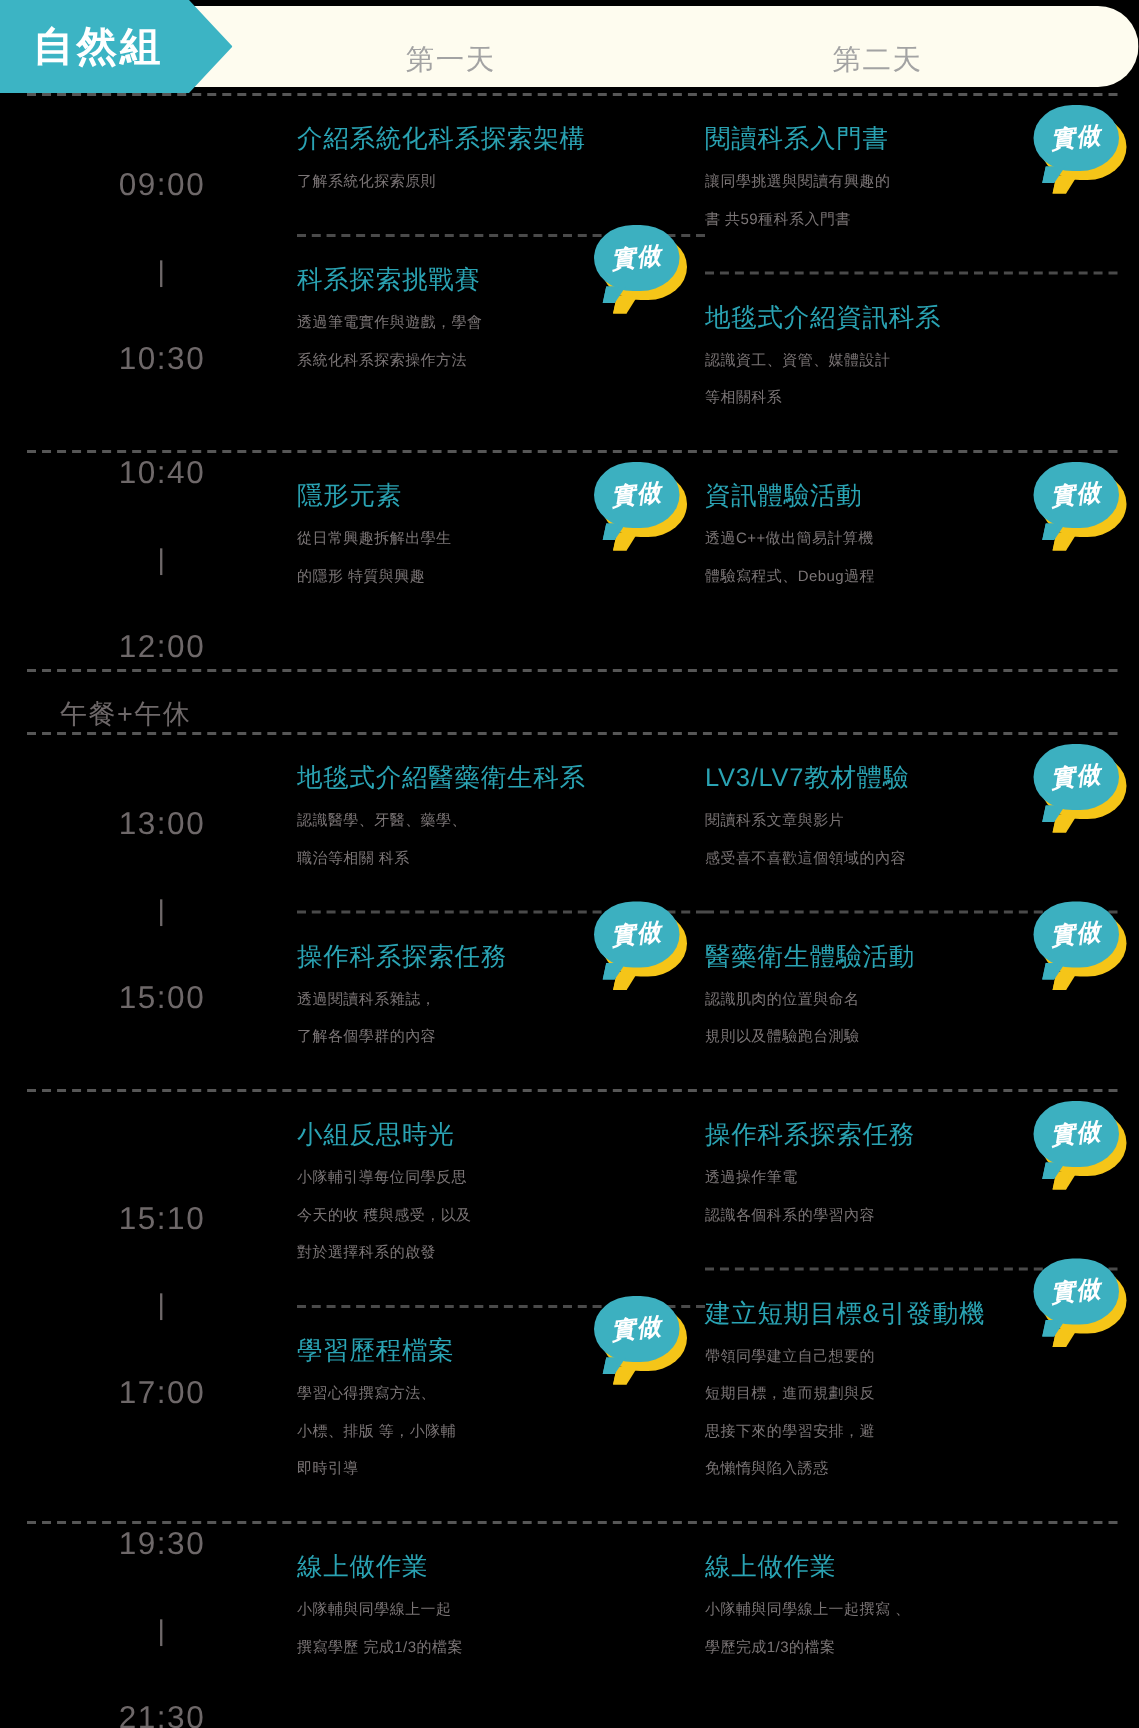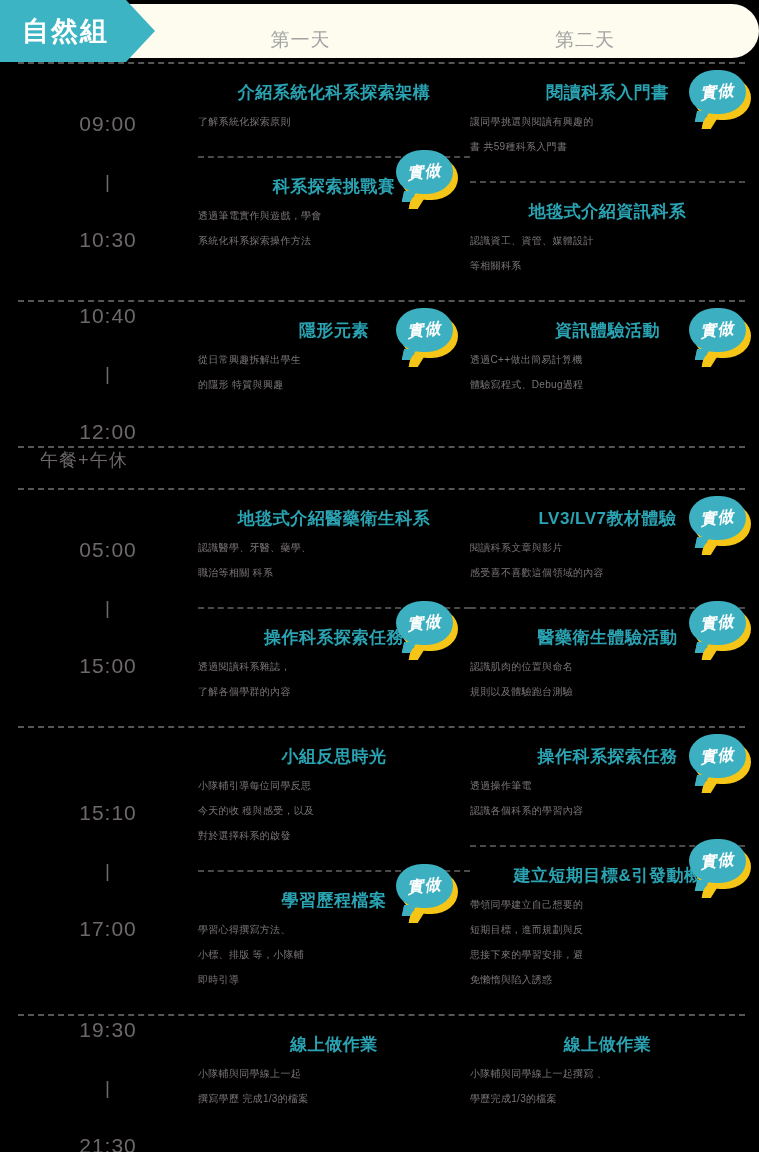--- a/index.html
+++ b/index.html
@@ -101,27 +101,26 @@
     padding: 2px 0 6px 0;
   }
   .activity + .activity {
     margin-top: 16px;
     padding-top: 16px;
     border-top: 2px dashed #4a4a4a;
   }
   .act-title {
     color: #2aa3b3;
     font-size: 17px;
-    font-weight: bold;
+    font-weight: normal;
     line-height: 26px;
     letter-spacing: 0.5px;
     margin-bottom: 3px;
     position: relative;
     z-index: 2;
-    text-align: center;
   }
   .act-desc {
     color: #7b7576;
     font-size: 10px;
     line-height: 25px;
     letter-spacing: 0.3px;
     white-space: pre-line;
   }
 
   
@@ -182,22 +181,21 @@
 
   
   .lunch {
     position: relative;
     width: 727px;
     margin-left: 18px;
     border-top: 2px dashed #565656;
     border-bottom: 2px dashed #565656;
     height: 44px;
     display: flex;
-    align-items: flex-start;
-    font-family: Liberation Mono, monospace;
+    align-items: flex-end;
   }
   .lunch-label {
     color: #6e6869;
     font-size: 18px;
     letter-spacing: 1px;
     padding-left: 22px;
   }
 </style>
 </head>
 <body>
@@ -287,21 +285,21 @@
               </div>
             </div>
           </div>
         </div>
       </div>
       <div class="lunch">
         <div class="lunch-label">午餐+午休</div>
       </div>
       <div class="slot" style="border-top: none;">
         <div class="time-col">
-          <div>05:00</div>
+          <div>13:00</div>
           <div class="time-sep">|</div>
           <div>15:00</div>
         </div>
         <div class="cols">
           <div class="col c1">
             <div class="activity">
               <div class="act-title">地毯式介紹醫藥衛生科系</div>
               <div class="act-desc">認識醫學、牙醫、藥學、
 職治等相關 科系</div>
             </div>

